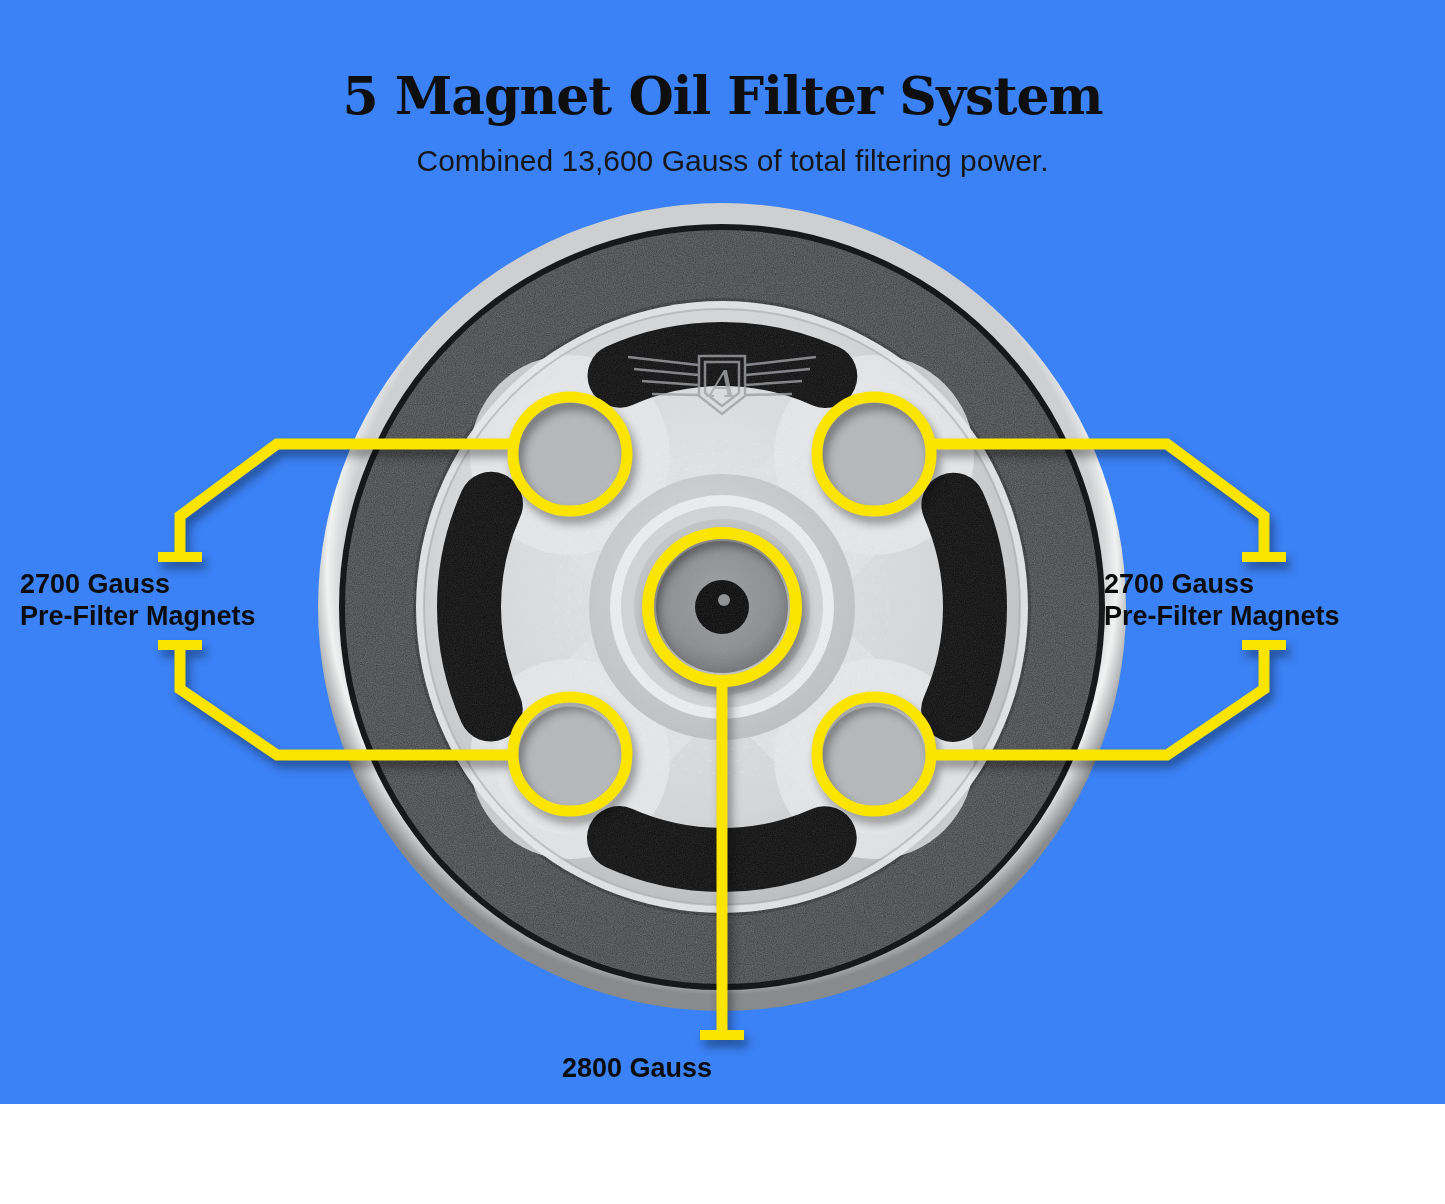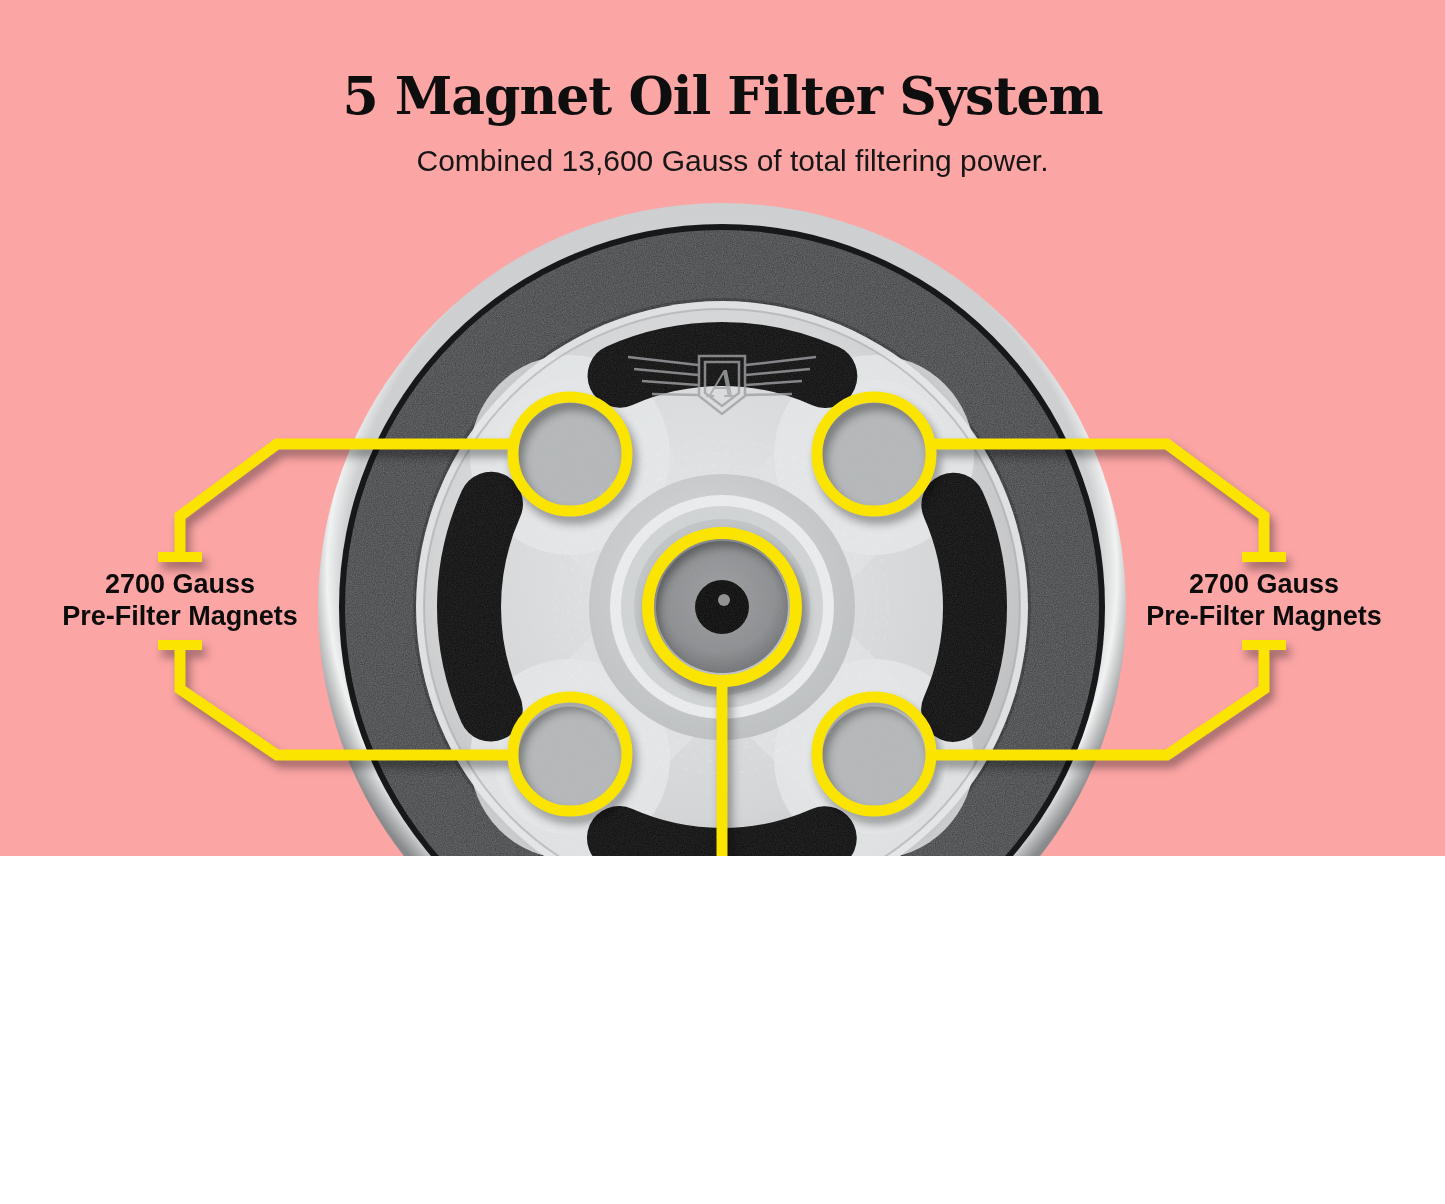--- a/index.html
+++ b/index.html
@@ -1,19 +1,19 @@
 <!DOCTYPE html>
 <html><head>
 <meta charset="utf-8">
 <style>
   html,body{margin:0;padding:0;background:#ffffff;}
   .stage{
     position:relative;
-    width:1445px;height:856px;
-    background:#fca5a5;
+    width:1445px;height:1104px;
+    background:#3b82f6;
     overflow:hidden;
     font-family:"Liberation Sans",sans-serif;
   }
   .page-title{
     position:absolute;top:64px;left:0;width:100%;
     text-align:center;
     font-family:"DejaVu Serif",serif;
     font-weight:bold;
     font-size:52px;line-height:64px;
     letter-spacing:-1px;
@@ -25,21 +25,20 @@
     text-align:center;
     font-family:"Liberation Sans",sans-serif;
     font-size:30px;line-height:36px;
     color:#161616;
     margin:10px;
   }
   .diagram-svg{position:absolute;left:0;top:0;}
   .callout-label{
     position:absolute;
     width:320px;
-    text-align:center;
     font-weight:bold;
     font-size:27px;line-height:32px;
     color:#0c0c0c;
   }
   .callout-label span{display:block;}
   .label-left{left:20px;top:568px;}
   .label-right{left:1104px;top:568px;}
   .label-bottom{left:562px;top:1052px;}
 </style>
 </head>
@@ -176,15 +175,16 @@
     <span>2700 Gauss</span>
     <span>Pre-Filter Magnets</span>
   </div>
 
   <div class="callout-label label-right">
     <span>2700 Gauss</span>
     <span>Pre-Filter Magnets</span>
   </div>
 
   <div class="callout-label label-bottom">
+    <span>2800 Gauss</span>
   </div>
 
 </div>
 
 </body></html>

